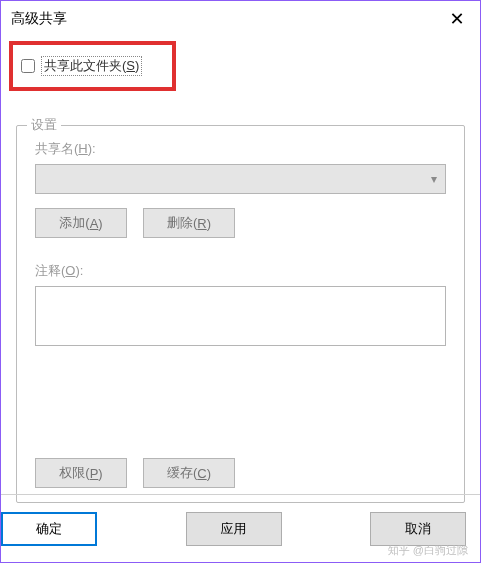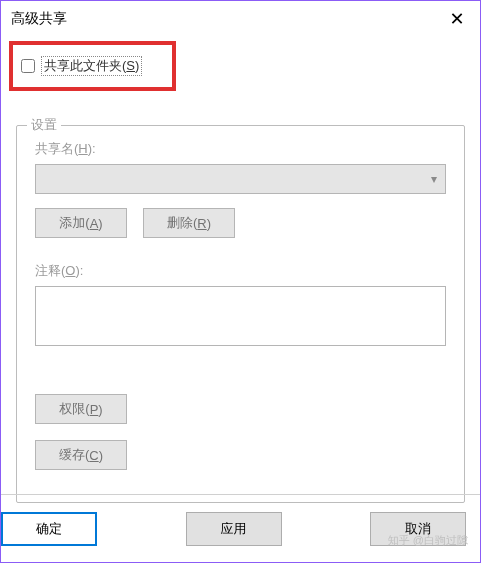--- a/index.html
+++ b/index.html
@@ -20,25 +20,25 @@
 .btn-row { display: flex; gap: 16px; margin-bottom: 24px; }
 .btn-disabled { width: 92px; height: 30px; background: #e5e5e5; border: 1px solid #b5b5b5; color: #737373; font-size: 13px; display: flex; align-items: center; justify-content: center; }
 .limit-row { display: flex; align-items: center; justify-content: space-between; margin-bottom: 24px; }
 .limit-row .label { margin-bottom: 0; }
 .spinner { display: flex; width: 72px; height: 28px; border: 1px solid #b5b5b5; }
 .spinner-val { flex: 1; background: #fff; }
 .spinner-btns { width: 18px; display: flex; flex-direction: column; }
 .spinner-btn { flex: 1; background: #e5e5e5; border-left: 1px solid #b5b5b5; display: flex; align-items: center; justify-content: center; font-size: 8px; color: #666; }
 .spinner-btn:first-child { border-bottom: 1px solid #b5b5b5; }
 .textarea { width: 100%; height: 60px; background: #fff; border: 1px solid #b5b5b5; margin-bottom: 30px; }
-.perm-row { position: absolute; bottom: 32px; left: 18px; display: flex; gap: 16px; flex-direction: column; }
+.perm-row { position: absolute; bottom: 14px; left: 18px; display: flex; gap: 16px; }
 .bottom-bar { position: absolute; bottom: 0; left: 0; right: 0; height: 68px; border-top: 1px solid #d0d0d0; display: flex; align-items: center; justify-content: space-between; padding-right: 14px; gap: 10px; }
 .btn { width: 96px; height: 34px; background: #e1e1e1; border: 1px solid #adadad; font-size: 13px; color: #000; display: flex; align-items: center; justify-content: center; }
 .btn.primary { background: #fff; border: 2px solid #0078d7; }
-.watermark { position: absolute; right: 12px; bottom: 14px; font-size: 11px; color: #bfbfbf; }
+.watermark { position: absolute; right: 12px; bottom: 4px; font-size: 11px; color: #bfbfbf; }
 u { text-decoration: underline; }
 </style>
 </head>
 <body>
 
 <div class="dialog">
 
   <div class="titlebar">
     <span class="title">高级共享</span>
     <div class="close">

